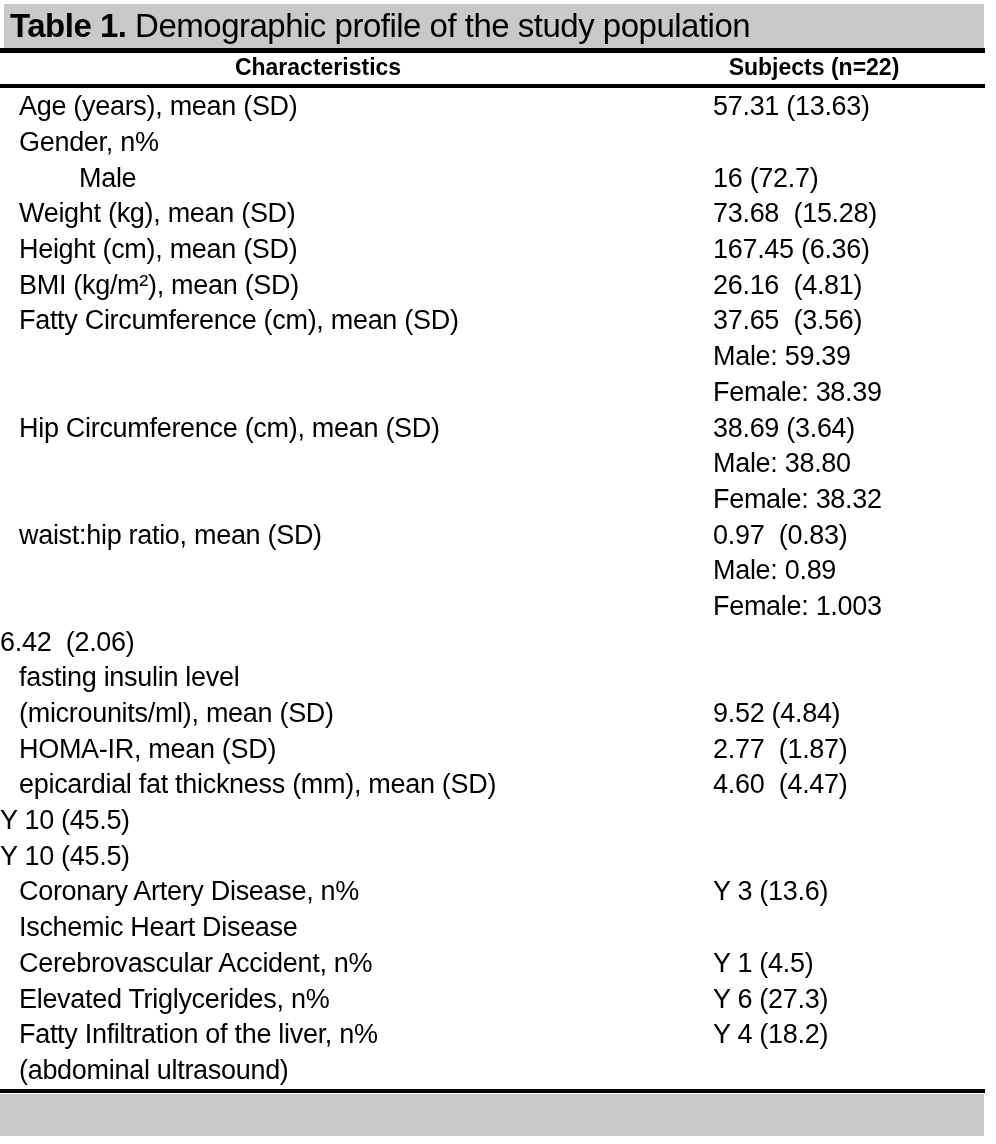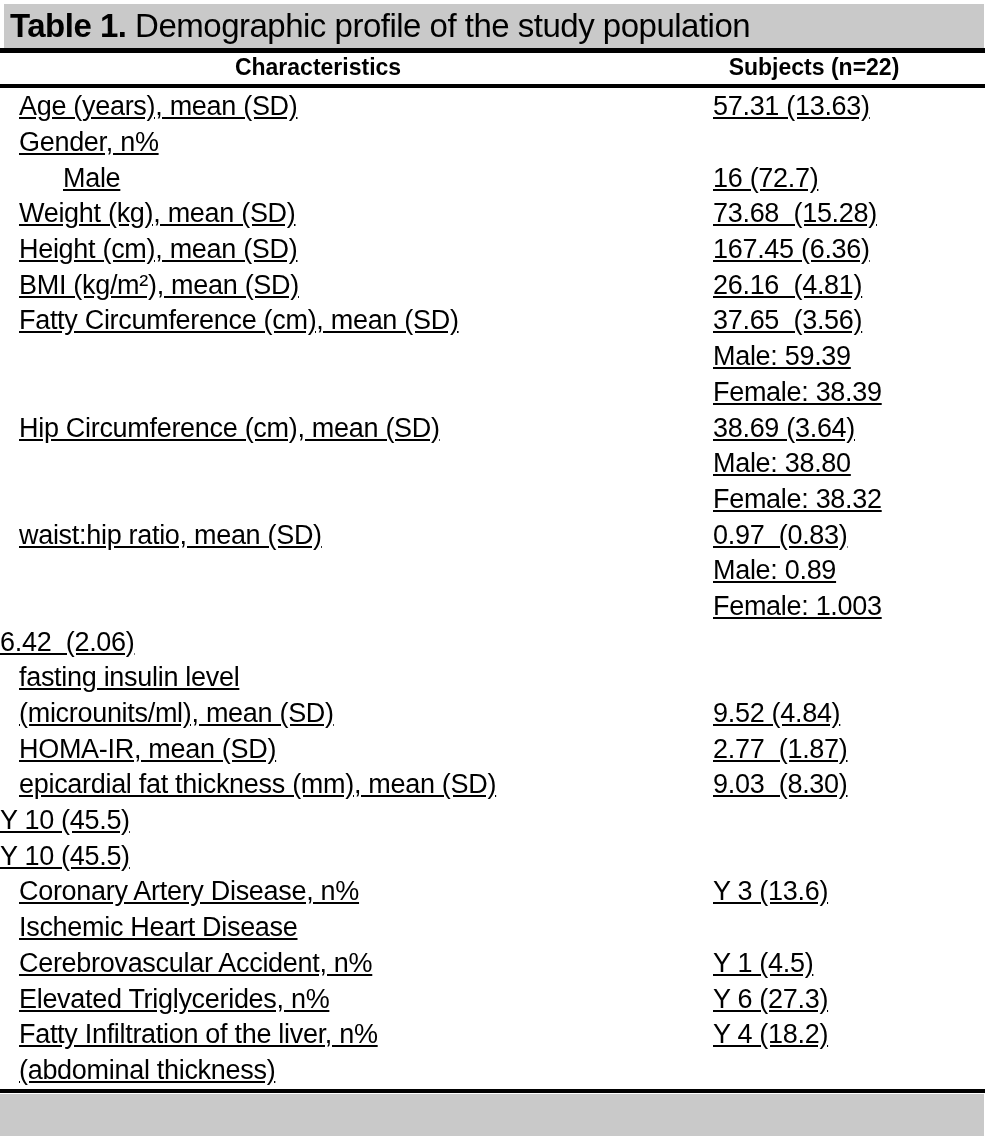--- a/index.html
+++ b/index.html
@@ -57,37 +57,36 @@
     transform: translate(-50%, -50%);
     white-space: nowrap;
   }
   .hdr-left { left: 318px; }
   .hdr-right { left: 795px; margin-left: 19px; }
   .tbody {
     position: absolute;
     left: 0;
     top: 89px;
     width: 832px;
-    text-decoration: underline;
   }
   .row {
     display: flex;
     align-items: center;
     height: 35.7px;
     font-size: 27px;
     letter-spacing: -0.3px;
   }
   .cell { white-space: pre; }
   .cell.label {
     flex: 0 0 713px;
     box-sizing: border-box;
     padding-left: 19px;
     overflow: visible;
   }
-  .cell.label.indent { padding-left: 63px; }
+  .cell.label.indent { padding-left: 79px; }
   .footer-bar {
     position: absolute;
     left: 0;
     top: 1094px;
     width: 984px;
     height: 42px;
     background: var(--bar-bg, #c9c9c9);
   }
 </style>
 </head>
@@ -199,21 +198,21 @@
     <div class="cell value">9.52 (4.84)</div>
   </div>
 
   <div class="row">
     <div class="cell label">HOMA-IR, mean (SD)</div>
     <div class="cell value">2.77  (1.87)</div>
   </div>
 
   <div class="row">
     <div class="cell label">epicardial fat thickness (mm), mean (SD)</div>
-    <div class="cell value">9.03  (8.30)</div>
+    <div class="cell value">4.60  (4.47)</div>
   </div>
 
   <div class="row">
     <div class="cell value">Y 10 (45.5)</div>
   </div>
 
   <div class="row">
     <div class="cell value">Y 10 (45.5)</div>
   </div>
 
@@ -236,21 +235,21 @@
     <div class="cell label">Elevated Triglycerides, n%</div>
     <div class="cell value">Y 6 (27.3)</div>
   </div>
 
   <div class="row">
     <div class="cell label">Fatty Infiltration of the liver, n%</div>
     <div class="cell value">Y 4 (18.2)</div>
   </div>
 
   <div class="row">
-    <div class="cell label">(abdominal thickness)</div>
+    <div class="cell label">(abdominal ultrasound)</div>
     <div class="cell value"></div>
   </div>
 </div>
 
   <div class="rule rule-bottom"></div>
 
   <div class="footer-bar"></div>
 
 </div>
 

